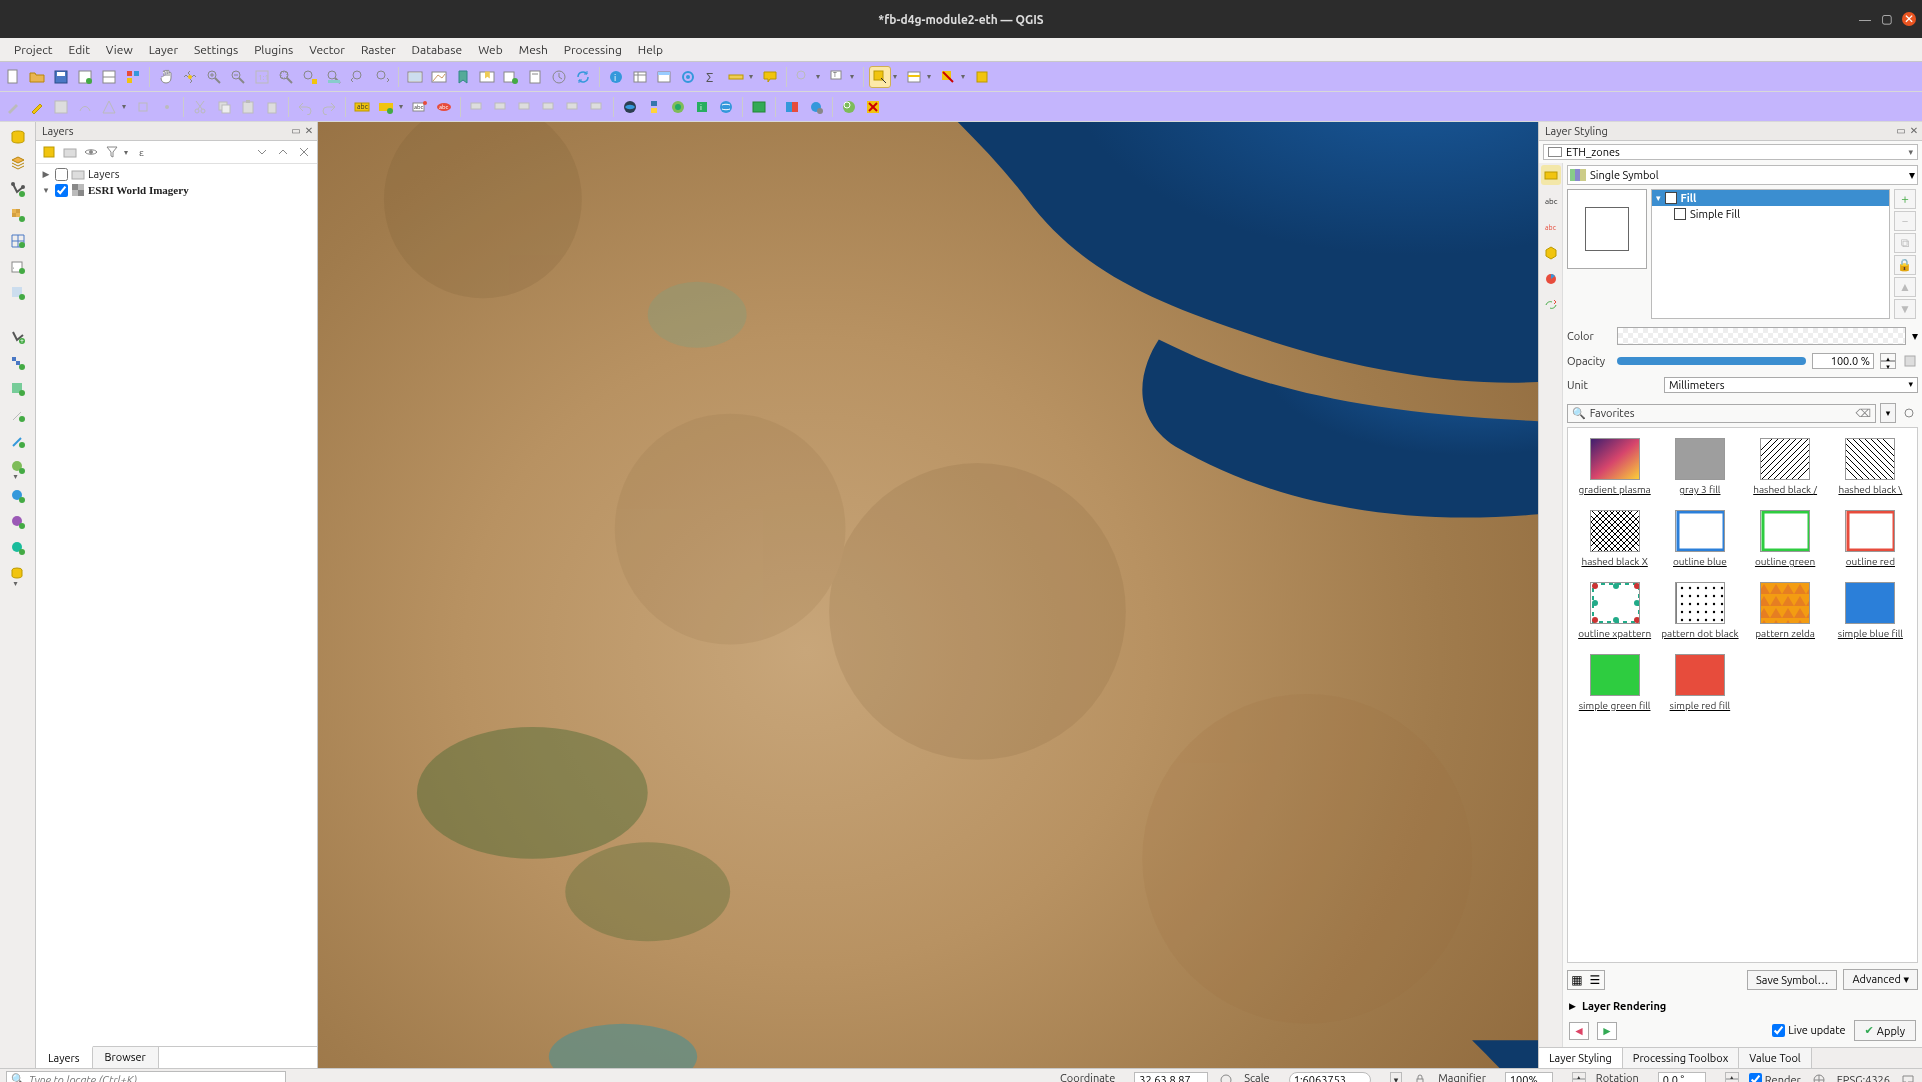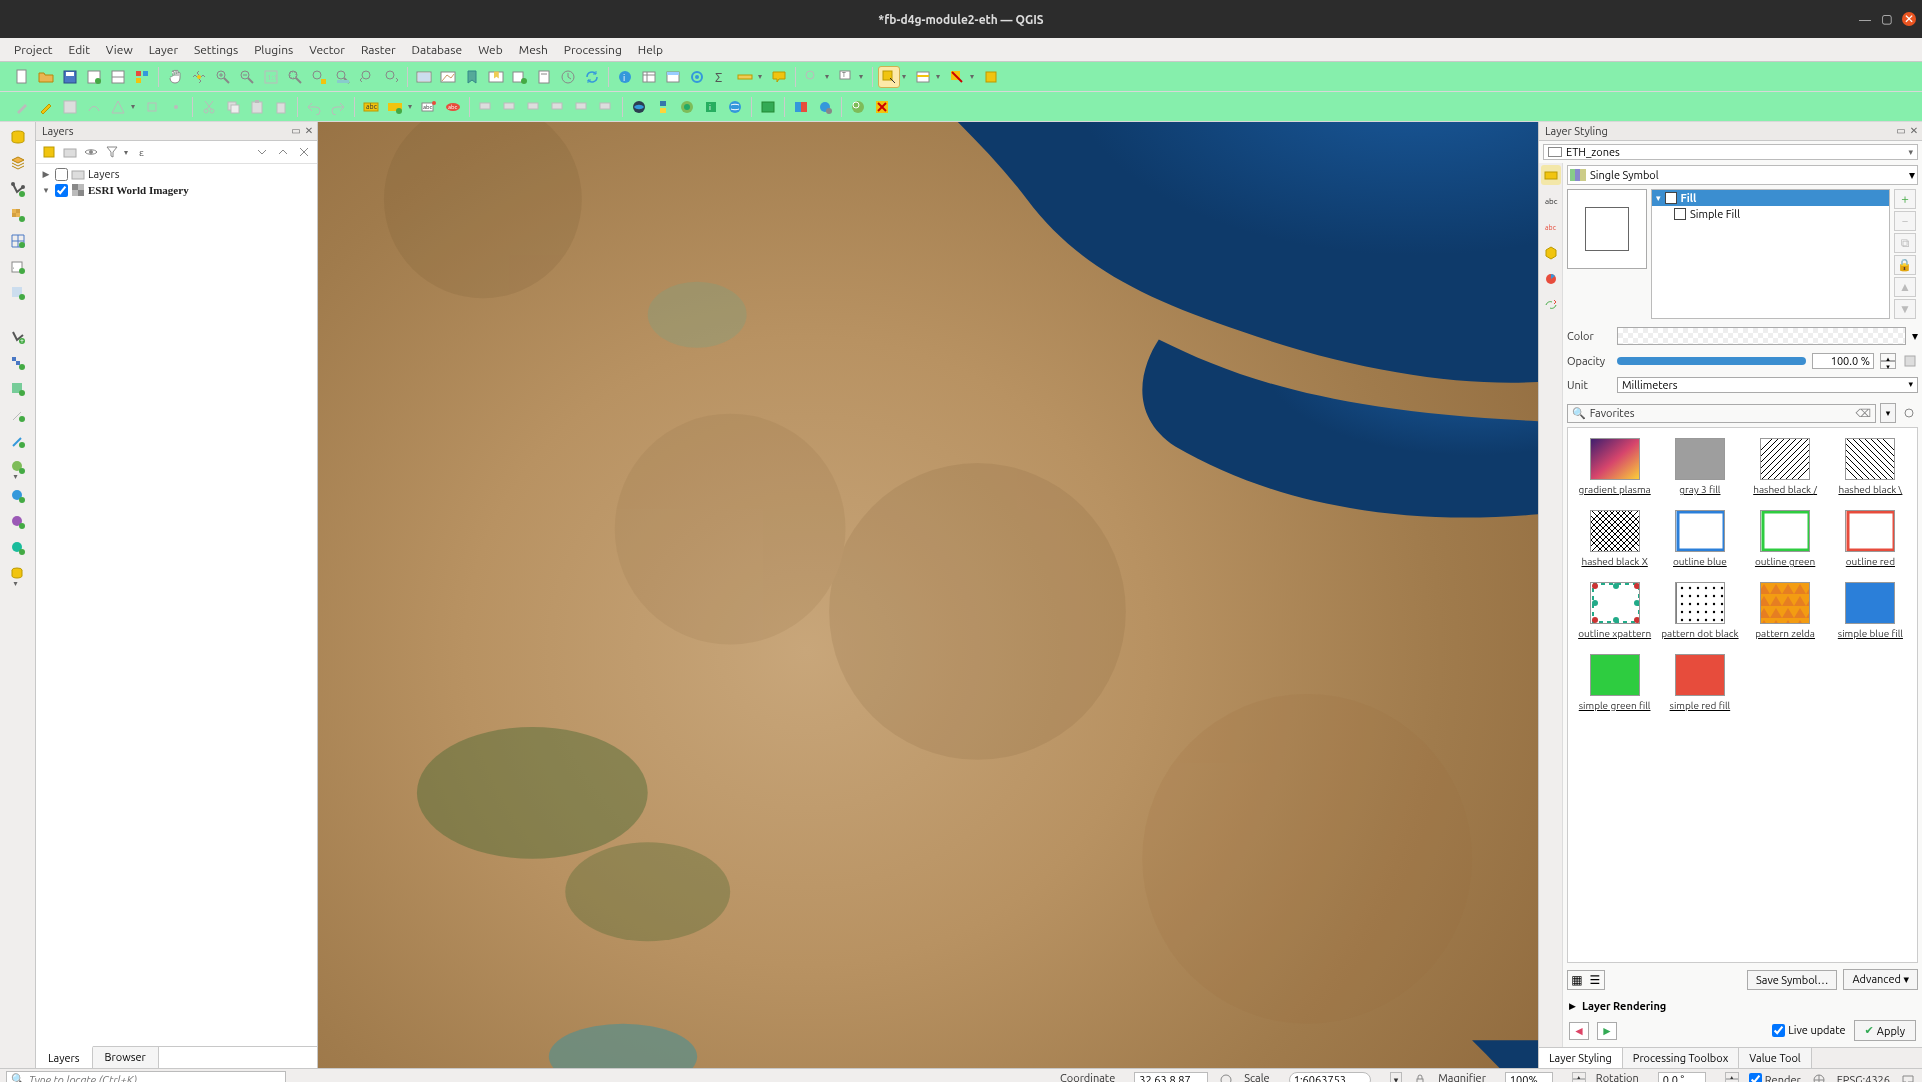--- a/index.html
+++ b/index.html
@@ -4,21 +4,21 @@
 <style>
 * { box-sizing: border-box; margin: 0; padding: 0; font-family: "Ubuntu", "Segoe UI", sans-serif; }
 body { background: #f0f0f0; width: 1922px; height: 1082px; overflow: hidden; font-size: 12px; }
 .titlebar { background: #2c2c2c; color: #ddd; height: 38px; display: flex; align-items: center; justify-content: center; position: relative; }
 .titlebar .title { font-size: 12px; font-weight: bold; }
 .titlebar .controls { position: absolute; right: 6px; display: flex; gap: 8px; }
 .titlebar .ctl { width: 14px; height: 14px; display: inline-flex; align-items: center; justify-content: center; cursor: pointer; color: #ccc; }
 .titlebar .close { background: #e95420; border-radius: 50%; color: #fff; }
 .menubar { background: #f0eeed; height: 24px; display: flex; align-items: center; padding: 0 6px; border-bottom: 1px solid #c8c8c8; }
 .menubar .menu-item { padding: 2px 8px; cursor: pointer; color: #333; }
-.toolbar { background: #86efac; display: flex; align-items: center; padding: 2px 11px; border-bottom: 1px solid #d8d8d8; gap: 2px; flex-wrap: wrap; min-height: 30px; }
+.toolbar { background: #c4b5fd; display: flex; align-items: center; padding: 2px 2px; border-bottom: 1px solid #d8d8d8; gap: 2px; flex-wrap: wrap; min-height: 30px; }
 .tbtn { width: 22px; height: 22px; display: inline-flex; align-items: center; justify-content: center; border: 1px solid transparent; cursor: pointer; border-radius: 3px; }
 .sep { width: 1px; height: 20px; background: #ccc; margin: 0 3px; }
 .dropdown-arrow { width: 8px; font-size: 8px; color: #666; cursor: pointer; }
 .main-area { display: flex; height: calc(100% - 22px - 24px - 34px - 34px - 22px); }
 .left-toolbar { width: 36px; background: #f0eeed; border-right: 1px solid #c8c8c8; display: flex; flex-direction: column; align-items: center; padding-top: 4px; gap: 4px; }
 .left-toolbar .sec-gap { height: 14px; }
 .layers-panel { width: 282px; background: #fff; border-right: 1px solid #c8c8c8; display: flex; flex-direction: column; }
 .panel-header { background: #eceae8; border-bottom: 1px solid #c8c8c8; padding: 3px 6px; position: relative; font-size: 11px; color: #333; }
 .panel-header .hdr-btns { position: absolute; right: 2px; top: 2px; display: flex; gap: 1px; }
 .hdr-btn { width: 12px; height: 12px; display: inline-flex; align-items: center; justify-content: center; cursor: pointer; font-size: 10px; color: #666; }
@@ -57,21 +57,21 @@
 .tree-btns { width: 24px; display: flex; flex-direction: column; gap: 2px; }
 .tree-btns .tb { width: 22px; height: 20px; border: 1px solid #ccc; background: #f5f5f5; display: flex; align-items: center; justify-content: center; cursor: pointer; font-size: 12px; color: #4a4; }
 .tree-btns .tb.dis { color: #bbb; cursor: default; }
 .prop-row { display: flex; align-items: center; margin: 4px 0; gap: 6px; }
 .prop-row .lbl { width: 44px; font-size: 11px; color: #333; }
 .prop-row .color-sw { flex: 1; height: 18px; border: 1px solid #aaa; background: repeating-conic-gradient(#eee 0 25%, #fff 0 50%) 0 0/10px 10px; }
 .prop-row .opac-slider { flex: 1; height: 8px; position: relative; background: linear-gradient(90deg,#3b8ed0,#3b8ed0); border-radius: 4px; }
 .prop-row input.num { width: 62px; border: 1px solid #aaa; padding: 1px 3px; font-size: 11px; text-align: right; }
 .prop-row .spin { width: 16px; display: flex; flex-direction: column; }
 .prop-row .spin .s { height: 8px; border: 1px solid #aaa; font-size: 7px; text-align: center; cursor: pointer; }
-.prop-row select, .prop-row .combo { flex: 1; border: 1px solid #aaa; padding: 1px 4px; font-size: 11px; background: #fff; }
+.prop-row select, .prop-row .combo { flex: 1; border: 1px solid #aaa; padding: 1px 4px; font-size: 11px; background: #fff; margin-left: 47px; }
 .fav-row { display: flex; align-items: center; margin: 6px 0 4px; gap: 4px; }
 .fav-row .search { flex: 1; border: 1px solid #aaa; padding: 2px 4px; font-size: 11px; display: flex; align-items: center; gap: 4px; }
 .fav-row .search .mag { color: #888; }
 .fav-row .clr { color: #888; cursor: pointer; }
 .fav-row .ddl { width: 16px; height: 20px; border: 1px solid #aaa; background: #f5f5f5; display: flex; align-items: center; justify-content: center; cursor: pointer; font-size: 9px; }
 .style-grid { flex: 1; border: 1px solid #ccc; background: #fff; overflow-y: auto; padding: 10px 6px; }
 .style-grid .grid-inner { display: grid; grid-template-columns: repeat(4, 1fr); gap: 14px 4px; text-decoration: underline; }
 .style-item { display: flex; flex-direction: column; align-items: center; cursor: pointer; }
 .style-item .thumb { width: 50px; height: 42px; border: 1px solid #999; display: flex; align-items: center; justify-content: center; overflow: hidden; }
 .style-item .name { font-size: 10px; color: #333; text-align: center; margin-top: 4px; line-height: 1.2; }

